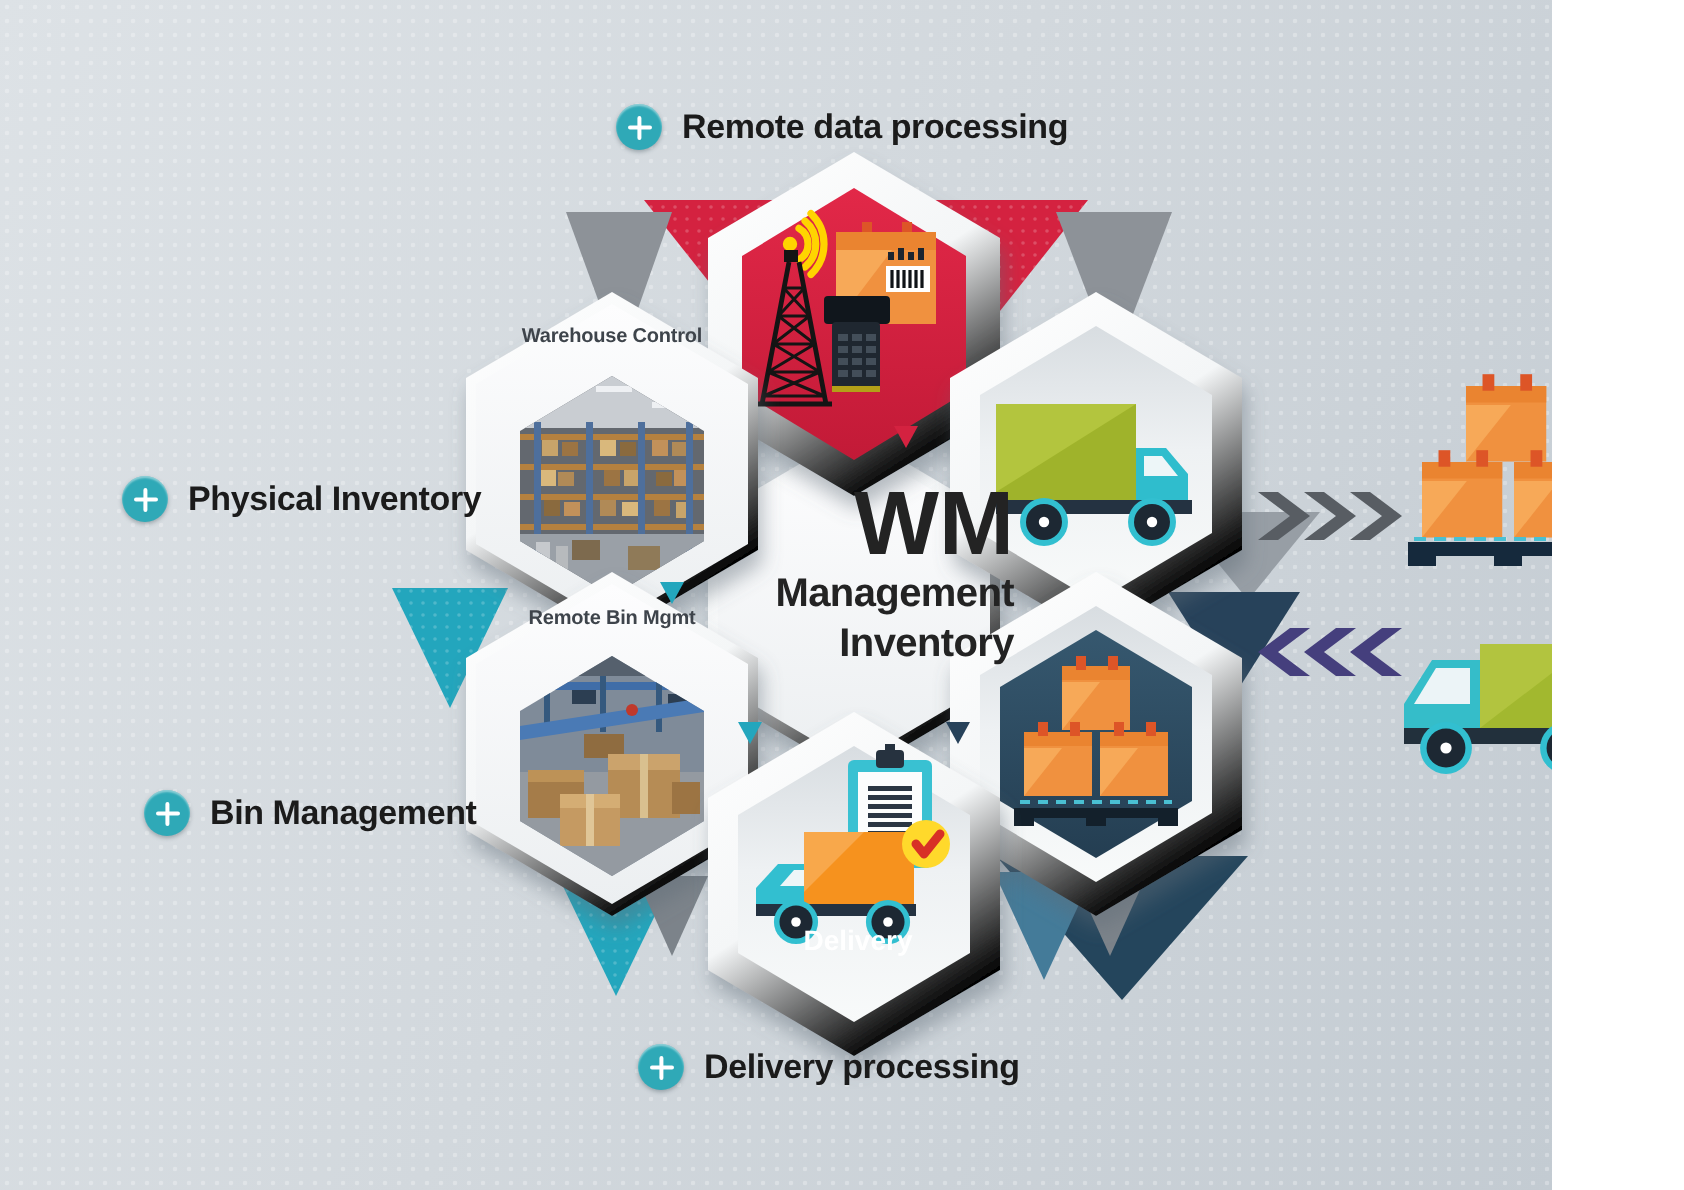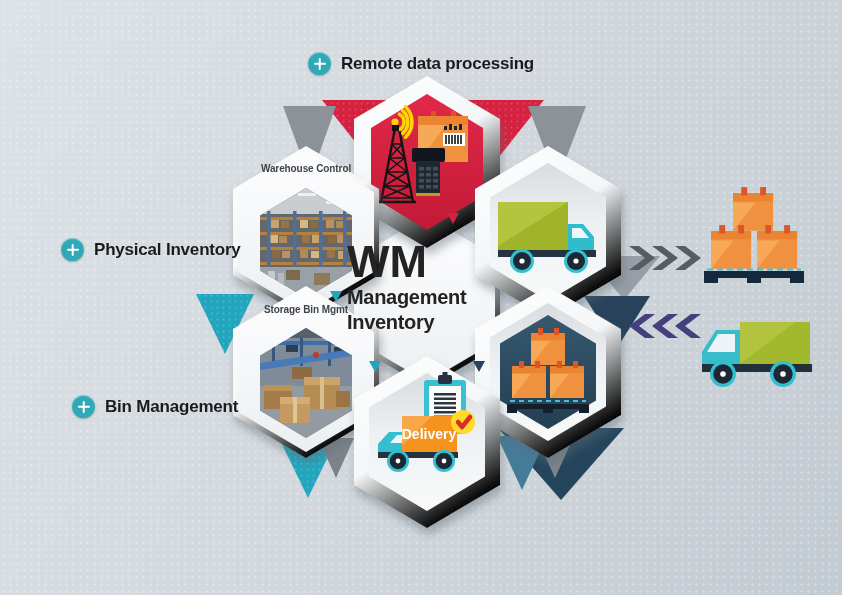--- a/index.html
+++ b/index.html
@@ -1,43 +1,43 @@
 <!DOCTYPE html>
 <html><head>
 <meta charset="utf-8">
 <style>
   html,body{margin:0;padding:0;}
   .stage{
-    position:relative;width:842px;height:595px;overflow:hidden;
+    position:relative;width:776px;height:595px;overflow:hidden;
     font-family:"Liberation Sans",sans-serif;
     background-image:
       radial-gradient(rgba(255,255,255,0.28) 1px, rgba(255,255,255,0) 1.3px),
       linear-gradient(118deg,#dde2e6 0%,#d2d8dd 48%,#c3cbd2 100%);
     background-size:7px 7px,100% 100%;
   }
   .stage svg{position:absolute;left:0;top:0;}
   .callout{position:absolute;display:flex;align-items:center;gap:10px;}
   .callout-text{
     font-size:17px;font-weight:700;color:#1b1b1b;letter-spacing:-0.2px;white-space:nowrap;
   }
   .callout-text.wide{word-spacing:7px;}
   .plus{position:relative;display:inline-block;width:23px;height:23px;border-radius:50%;
     box-shadow:0 1px 2px rgba(40,60,70,.35), inset 0 1px 1px rgba(255,255,255,.45);}
   .plus.teal{background:#2fa9b7;}
   .plus.red{background:#e6164a;}
   .plus::before,.plus::after{content:"";position:absolute;left:50%;top:50%;
     transform:translate(-50%,-50%);background:#fff;border-radius:1px;}
   .plus::before{width:12px;height:2.6px;}
   .plus::after{width:2.6px;height:12px;}
-  .center-text{position:absolute;left:347px;top:241px;width:160px;text-align:left;color:#232323;}
+  .center-text{position:absolute;left:347px;top:241px;width:160px;text-align:right;color:#232323;}
   .center-text .wm{font-size:45px;font-weight:800;line-height:0.95;letter-spacing:0px;}
   .center-text .wline{font-size:20px;font-weight:700;line-height:1.16;margin-top:2px;letter-spacing:-0.3px;}
   .tile-title{position:absolute;width:160px;text-align:center;
     font-size:10px;font-weight:700;color:#3e444b;letter-spacing:-0.1px;}
-  .truck-text{position:absolute;text-align:center;font-size:14px;font-weight:700;color:#ffffff;}
+  .truck-text{position:absolute;text-align:center;font-size:14px;font-weight:700;color:#ffffff;margin-top:36px;}
 </style>
 </head>
 <body>
 
 <div class="stage">
 
 <svg width="842" height="595" viewBox="0 0 842 595">
   <defs>
     <polygon id="hexRing" points="0,-86 73,-43 73,43 0,86 -73,43 -73,-43"></polygon>
     <polygon id="hexFace" points="0,-80 68,-40 68,40 0,80 -68,40 -68,-40"></polygon>
@@ -358,26 +358,30 @@
 <div class="callout" style="left:72px;top:395px">
   <span class="plus teal"></span>
   <span class="callout-text">Bin Management</span>
 </div>
 
 <div class="callout" style="left:61px;top:238px">
   <span class="plus teal"></span>
   <span class="callout-text">Physical Inventory</span>
 </div>
 
+<div class="callout" style="left:319px;top:522px">
+  <span class="plus teal"></span>
+  <span class="callout-text">Delivery processing</span>
+</div>
 
 
 <div class="center-text">
   <div class="wm">WM</div>
   <div class="wline">Management</div>
   <div class="wline">Inventory</div>
 </div>
 
 <div class="tile-title" style="left:226px;top:163px">Warehouse Control</div>
-<div class="tile-title" style="left:226px;top:304px">Storage Bin Mgmt</div>
+<div class="tile-title" style="left:226px;top:304px">Remote Bin Mgmt</div>
 
 <div class="truck-text" style="left:394px;top:426px;width:70px">Delivery</div>
 
 </div>
 
 </body></html>

